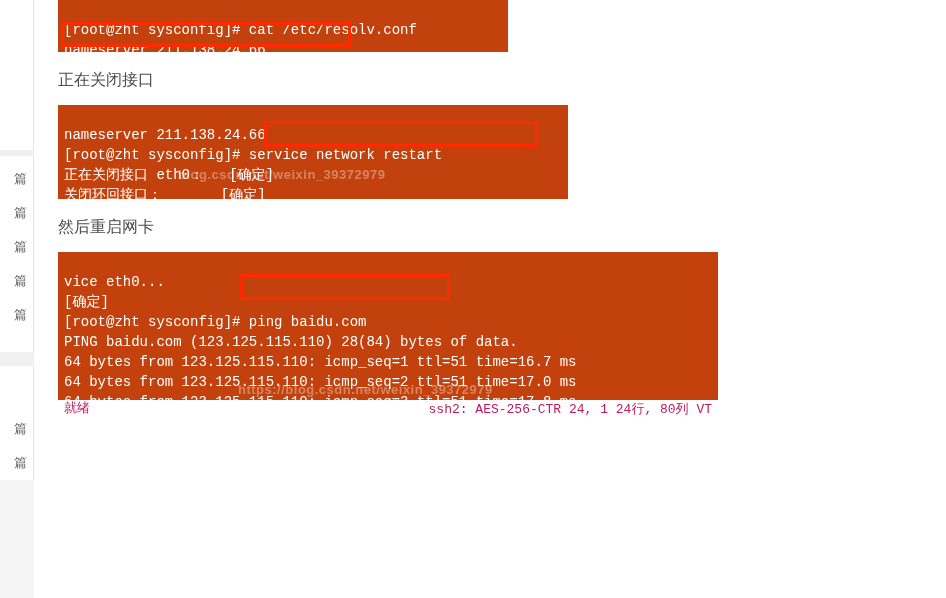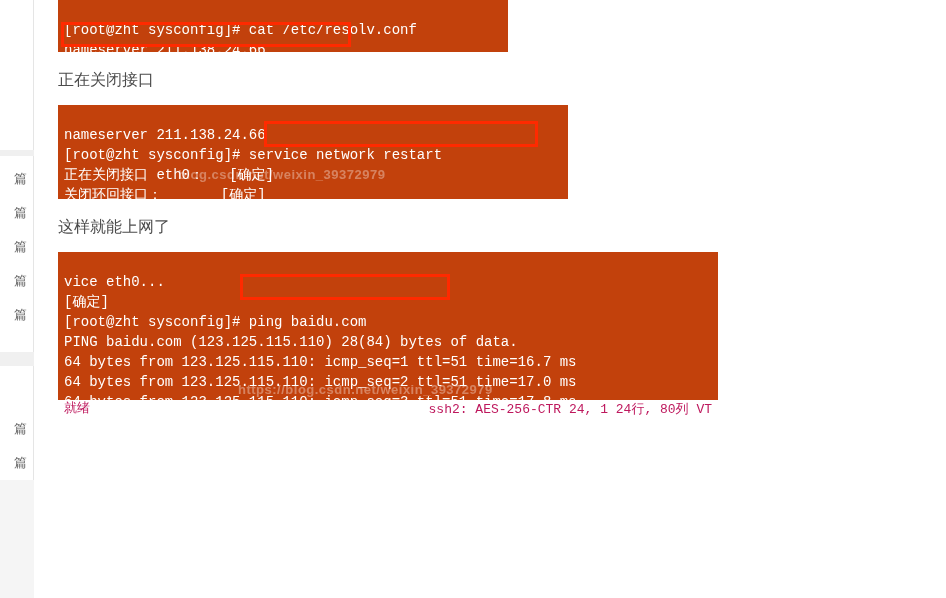--- a/index.html
+++ b/index.html
@@ -147,21 +147,21 @@
 <span>nameserver 211.138.24.66</span>
 <span>[root@zht sysconfig]# service network restart</span>
 <span>正在关闭接口 eth0：   [确定]</span>
 <span>关闭环回接口：       [确定]</span>
 
 
       <span class="wm" style="left:120px; top:60px;">blog.csdn.net/weixin_39372979</span>
       <div class="redbox" style="left:206px; top:16px; width:274px; height:26px;"></div>
     </div>
 
-    <div class="section-title">这样就能上网了</div>
+    <div class="section-title">然后重启网卡</div>
 
     <div id="term3" class="term">
 <span>vice eth0...</span>
 <span>[确定]</span>
 <span>[root@zht sysconfig]# ping baidu.com</span>
 <span>PING baidu.com (123.125.115.110) 28(84) bytes of data.</span>
 <span>64 bytes from 123.125.115.110: icmp_seq=1 ttl=51 time=16.7 ms</span>
 <span>64 bytes from 123.125.115.110: icmp_seq=2 ttl=51 time=17.0 ms</span>
 <span>64 bytes from 123.125.115.110: icmp_seq=3 ttl=51 time=17.8 ms</span>
 

